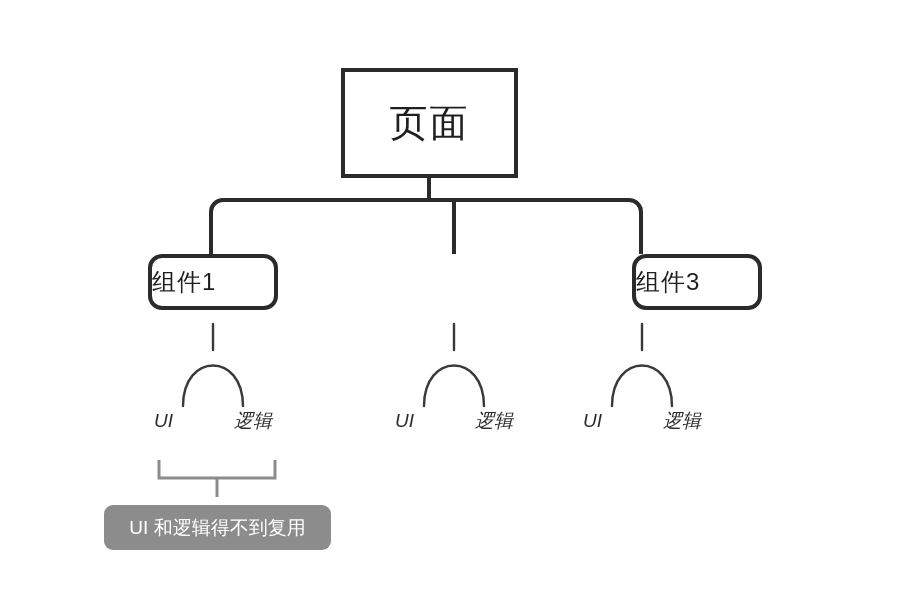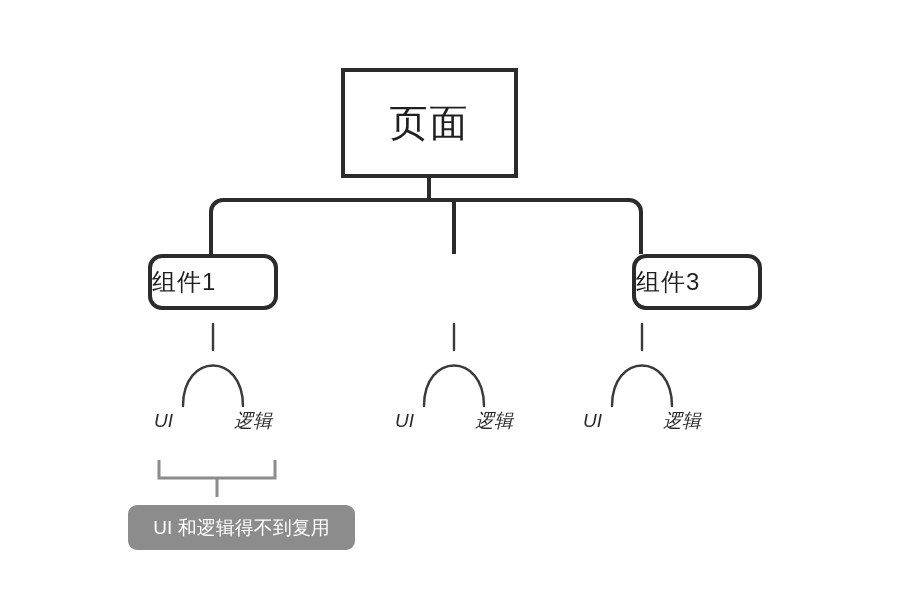--- a/index.html
+++ b/index.html
@@ -103,21 +103,20 @@
     left: 104px;
     top: 505px;
     width: 227px;
     height: 45px;
     box-sizing: border-box;
     background: #8c8c8c;
     border-radius: 9px;
     display: flex;
     align-items: center;
     justify-content: center;
-    margin-left: 24px;
   }
   .callout-pill-label {
     font-size: 19px;
     color: #ffffff;
     line-height: 1;
     white-space: nowrap;
   }
 </style>
 </head>
 <body>

